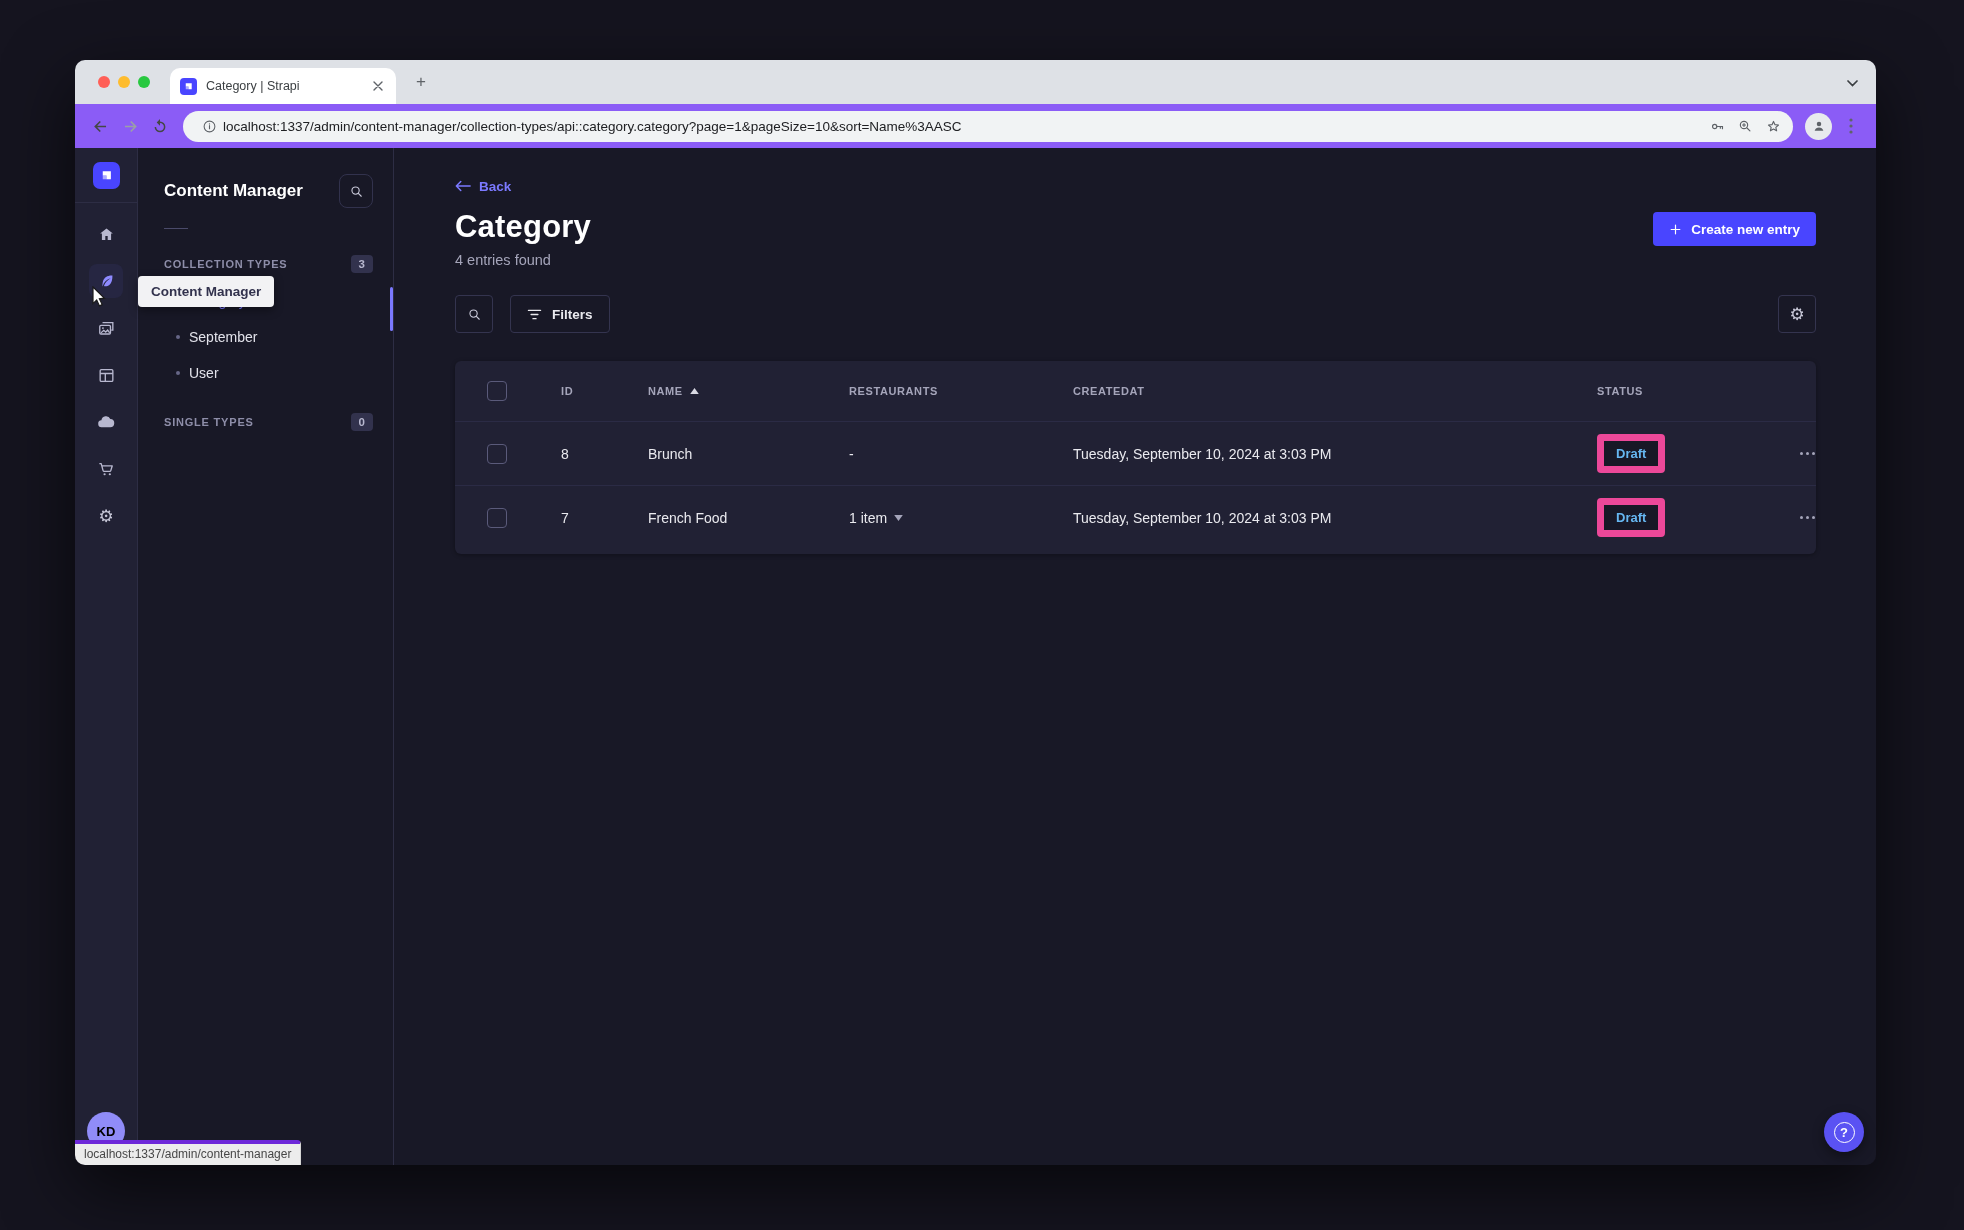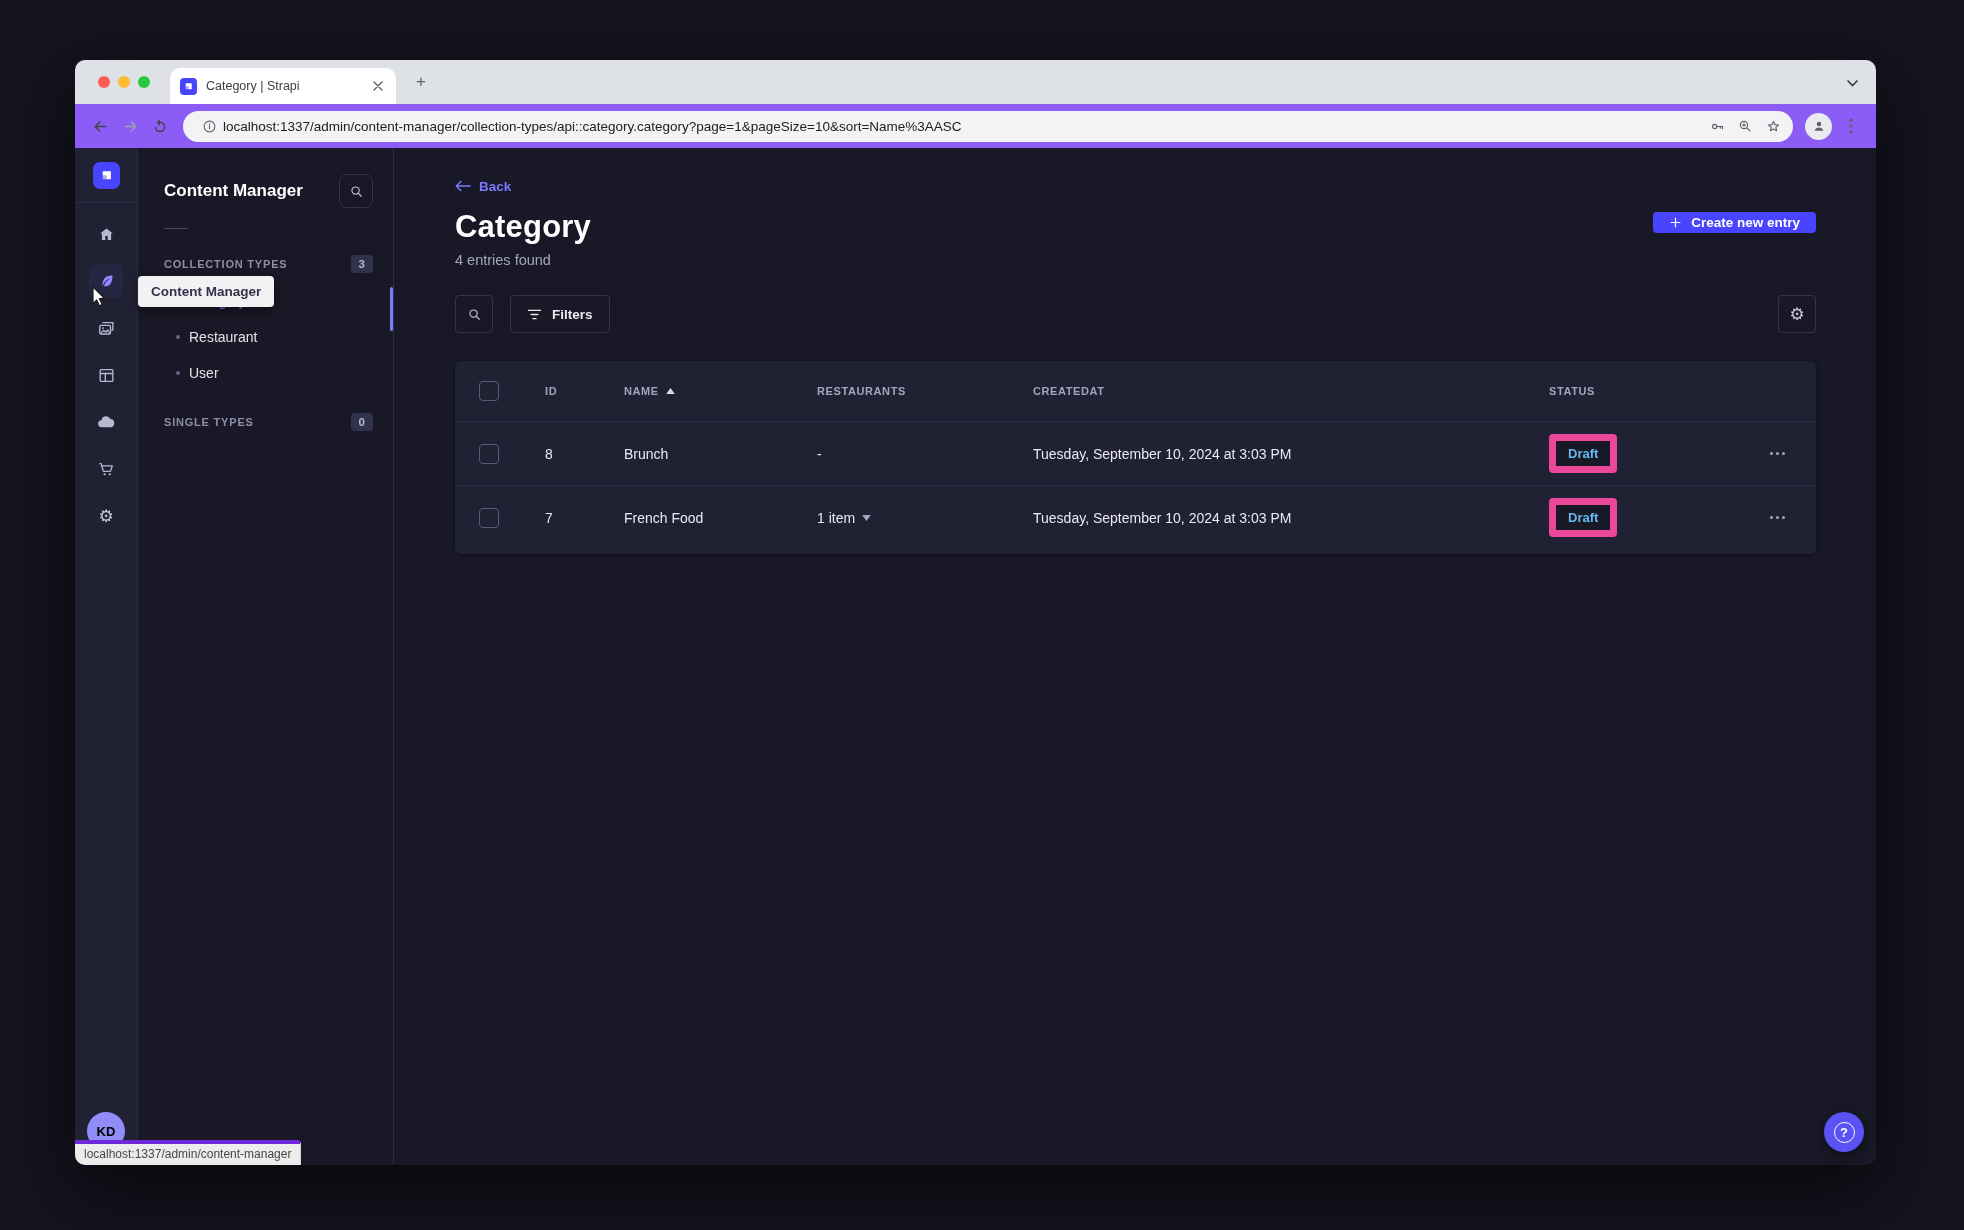--- a/index.html
+++ b/index.html
@@ -74,39 +74,39 @@
   .active-indicator { position:absolute; right:0; top:139px; width:3px; height:44px;
                       background:#7b79ff; border-radius:2px; }
 
   
   .main { flex:1; padding:30px 60px 0 61px; min-width:0; }
   .back-link { display:inline-flex; align-items:center; gap:8px; color:#7b79ff;
                font-size:13.5px; font-weight:600; cursor:pointer; }
   .header-row { display:flex; justify-content:space-between; align-items:flex-start; margin-top:13px; }
   .page-title { font-size:31px; font-weight:700; color:#fff; letter-spacing:.2px; }
   .subtitle { margin-top:7px; font-size:14.5px; color:#a5a5ba; }
-  .create-btn { margin-top:3px; height:21px; background:#4945ff; border:none; border-radius:4px;
+  .create-btn { margin-top:3px; height:34px; background:#4945ff; border:none; border-radius:4px;
                 color:#fff; font-size:13.5px; font-weight:600; padding:0 16px;
                 display:inline-flex; align-items:center; gap:9px; cursor:pointer;
                 font-family:inherit; }
 
   .filters-row { margin-top:27px; display:flex; align-items:center; gap:17px; }
   .sq-btn { width:38px; height:38px; border:1px solid #34344f; border-radius:4px;
             background:transparent; display:grid; place-items:center; color:#c8c8d8; cursor:pointer; }
   .filters-btn { height:38px; border:1px solid #34344f; border-radius:4px; background:transparent;
                  padding:0 16px; display:inline-flex; align-items:center; gap:10px; color:#eaeaef;
                  font-size:13.5px; font-weight:600; cursor:pointer; font-family:inherit; }
   .spacer { flex:1; }
   .gear-glyph { font-family:"DejaVu Sans",sans-serif; font-size:17px; color:#c8c8d8; }
 
   
   .card { margin-top:28px; background:#212134; border-radius:6px; box-shadow:0 1px 4px rgba(3,3,5,.35);
           padding-bottom:5px; }
   .trow { display:grid; grid-template-columns:66px 79px 193px 216px 516px 195px 1fr;
-          align-items:center; padding-left:24px; }
+          align-items:center; padding-left:32px;gap:8px; }
   .thead { height:60px; }
   .th { font-size:11px; font-weight:700; letter-spacing:.6px; color:#a5a5ba;
         display:flex; align-items:center; gap:7px; }
   .drow { height:64px; border-top:1px solid #2b2b45; font-size:14px; color:#eaeaef; cursor:pointer; }
   .checkbox { width:20px; height:20px; border:1px solid #5a5a7a; border-radius:4px;
               background:transparent; cursor:pointer; }
   .cell-dd { display:inline-flex; align-items:center; gap:7px; cursor:pointer; }
   .badge-draft { display:inline-block; padding:5px 12px; border:7px solid #ec4899; border-radius:4px;
                  background:#181826; color:#66b7f1; font-size:13px; font-weight:600; }
   .row-actions { display:flex; gap:3px; padding-right:6px; justify-content:center; cursor:pointer; }
@@ -282,21 +282,21 @@
         </button>
       </div>
       <div class="subnav-divider"></div>
 
       <div class="section-row">
         <span class="section-label">COLLECTION TYPES</span>
         <span class="count-badge">3</span>
       </div>
       <ul class="sn-items">
         <li class="sn-item active">Category</li>
-        <li class="sn-item">Restaurant</li>
+        <li class="sn-item">September</li>
         <li class="sn-item">User</li>
       </ul>
 
       <div class="section-row" style="margin-top:22px;">
         <span class="section-label">SINGLE TYPES</span>
         <span class="count-badge">0</span>
       </div>
 
       <span class="active-indicator"></span>
     </div>

